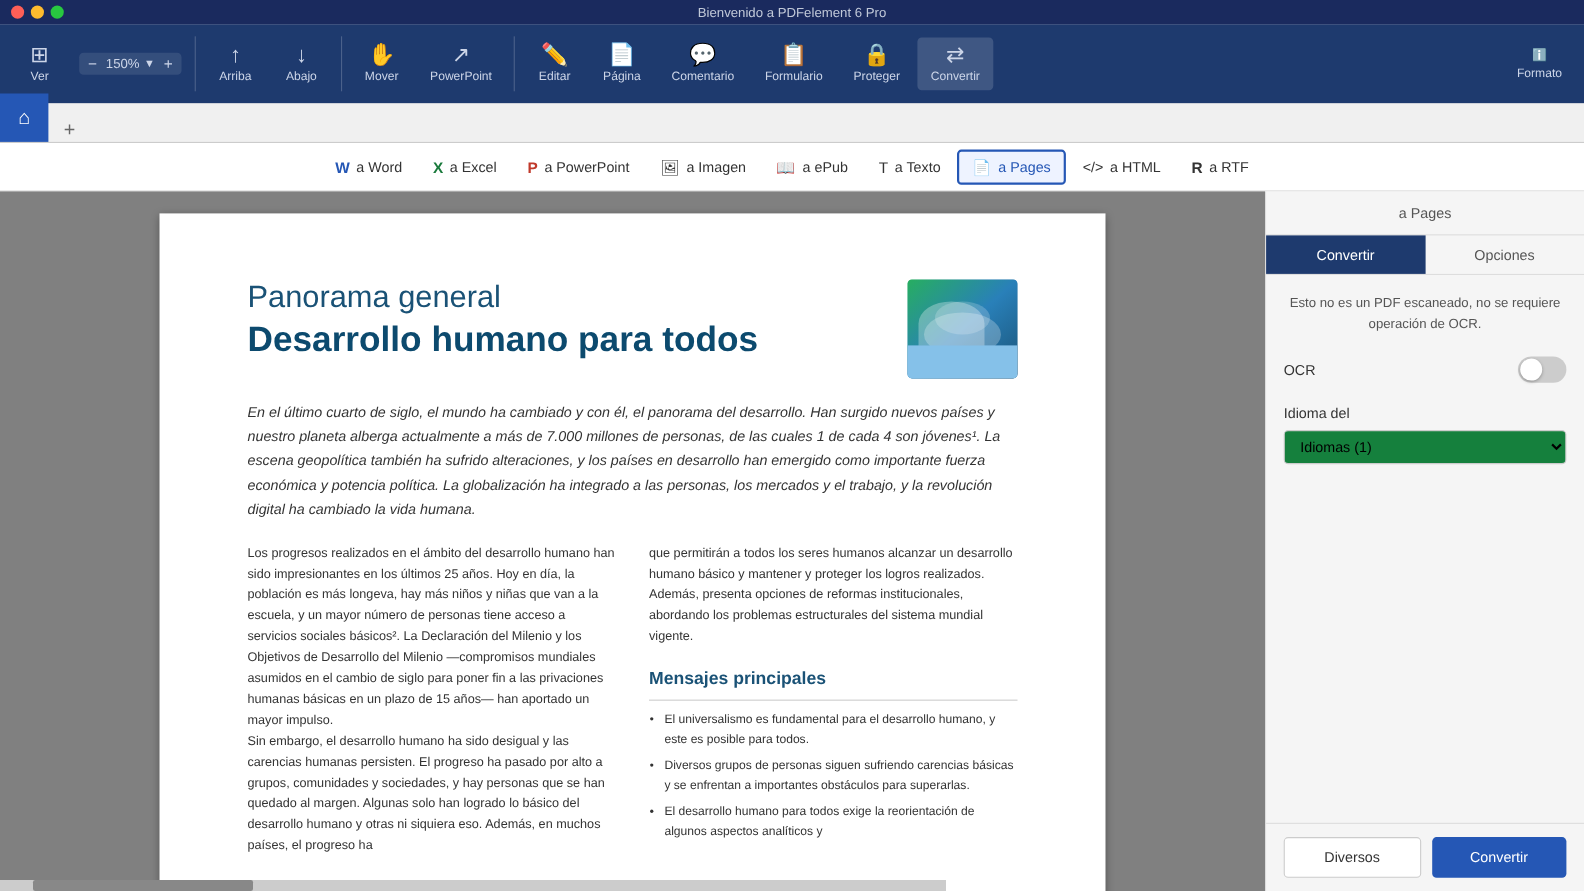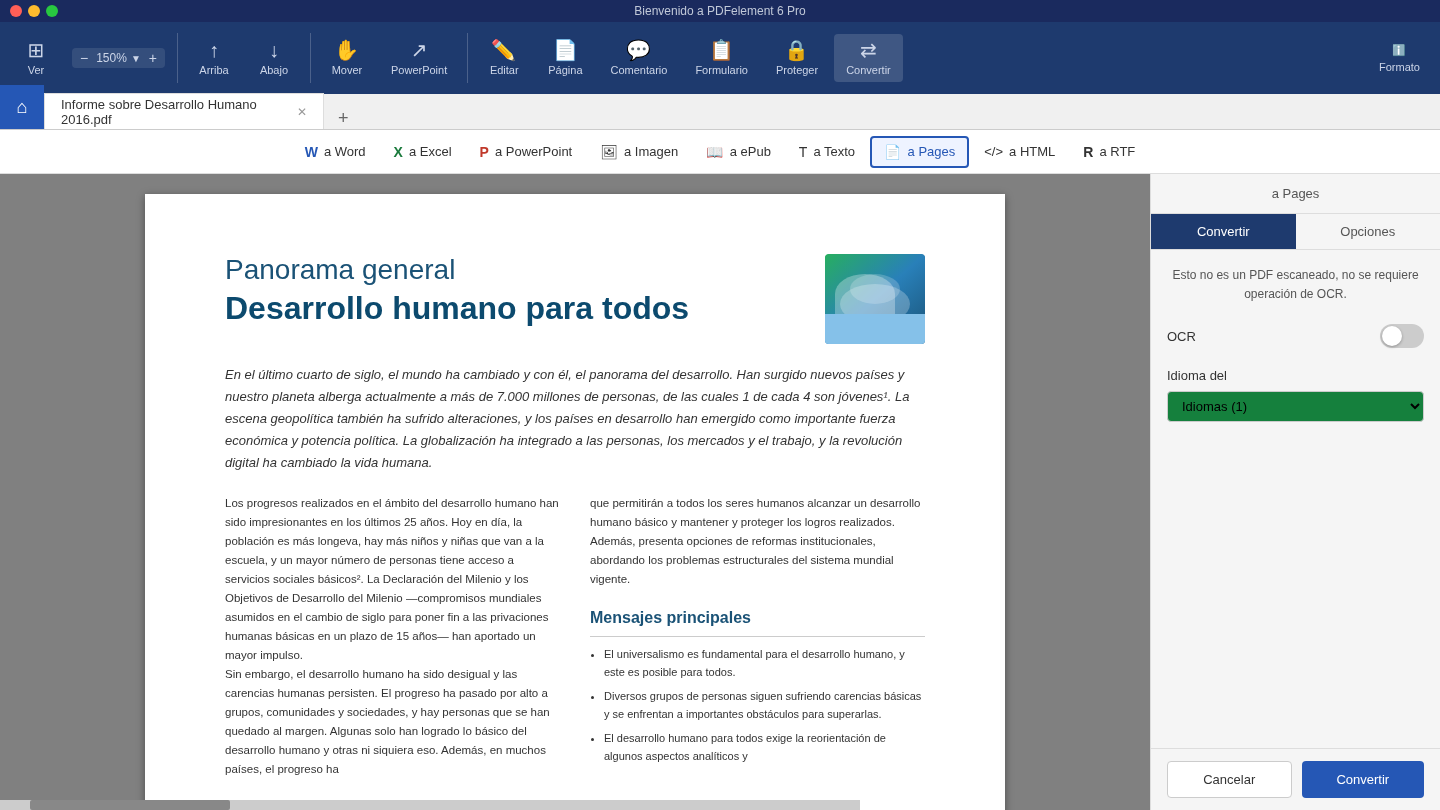--- a/index.html
+++ b/index.html
@@ -417,24 +417,20 @@
 
   <div class="format-btn" style="margin-left:auto;">
     <span class="icon">ℹ️</span>
     <span>Formato</span>
   </div>
 </div>
 
 <div style="display:flex; height:36px; background:#f0f0f0; border-bottom:1px solid #ccc; align-items:flex-end;">
   <div style="width:44px; height:44px; background:#2557b5; display:flex; align-items:center; justify-content:center; flex-shrink:0;">
     <span style="color:white; font-size:18px;">⌂</span>
-  </div>
-  <div class="tab-item">
-    <span>Informe sobre Desarrollo Humano 2016.pdf</span>
-    <span class="close-tab">✕</span>
   </div>
   <span class="tab-add">+</span>
 </div>
 
 <div class="convert-tabs">
   <div class="convert-tab-btn">
     <span style="color:#2557b5; font-weight:bold; font-size:14px;">W</span>
     <span>a Word</span>
   </div>
   <div class="convert-tab-btn">
@@ -539,17 +535,17 @@
       <div class="idioma-section">
         <div class="idioma-label">Idioma del</div>
         <select class="idioma-select">
           <option>Idiomas (1)</option>
           <option>Español</option>
           <option>Inglés</option>
         </select>
       </div>
     </div>
     <div class="panel-actions">
-      <button class="btn-cancel">Cancelar</button>
+      <button class="btn-cancel">Diversos</button>
       <button class="btn-convert">Convertir</button>
     </div>
   </div>
 </div>
 
 </body></html>

